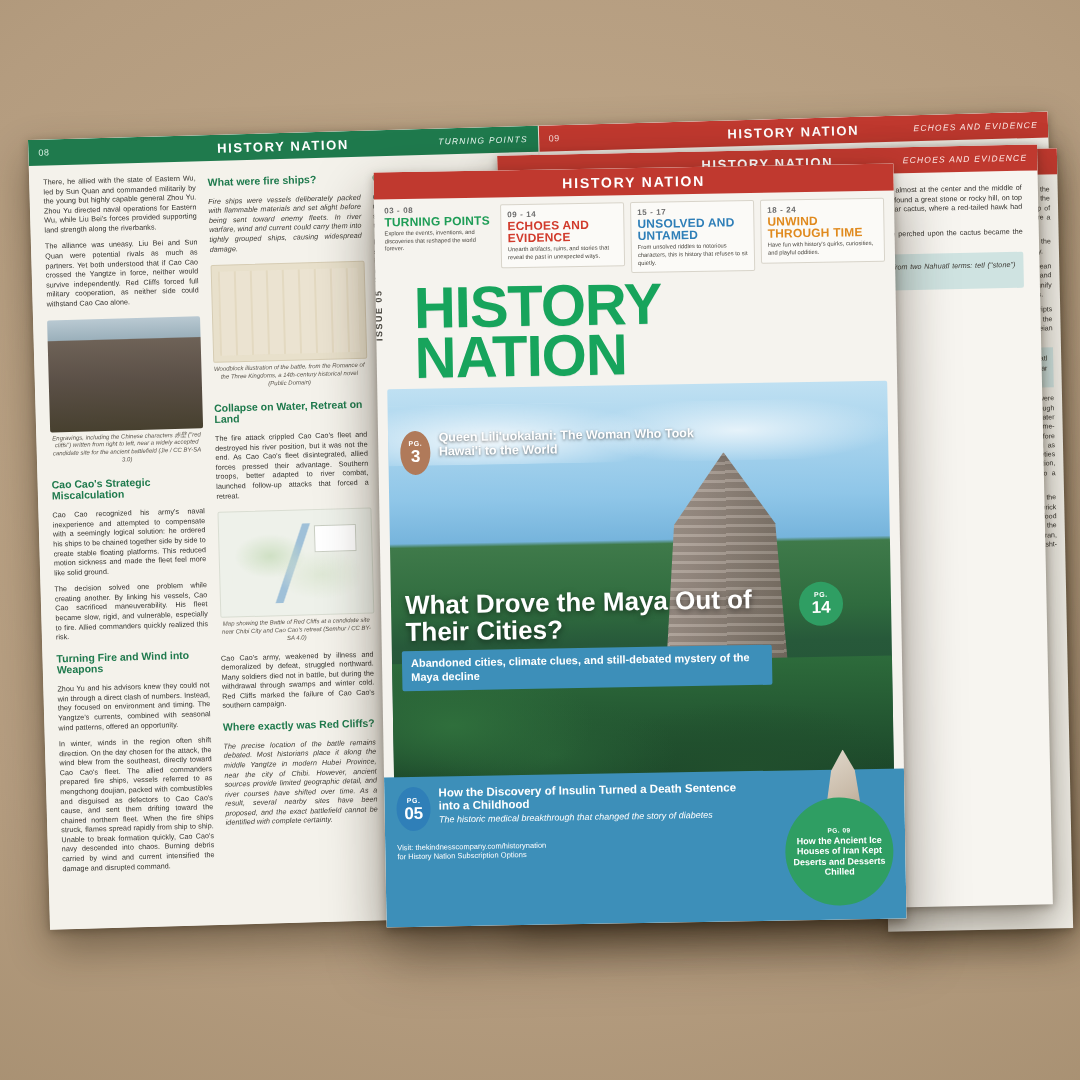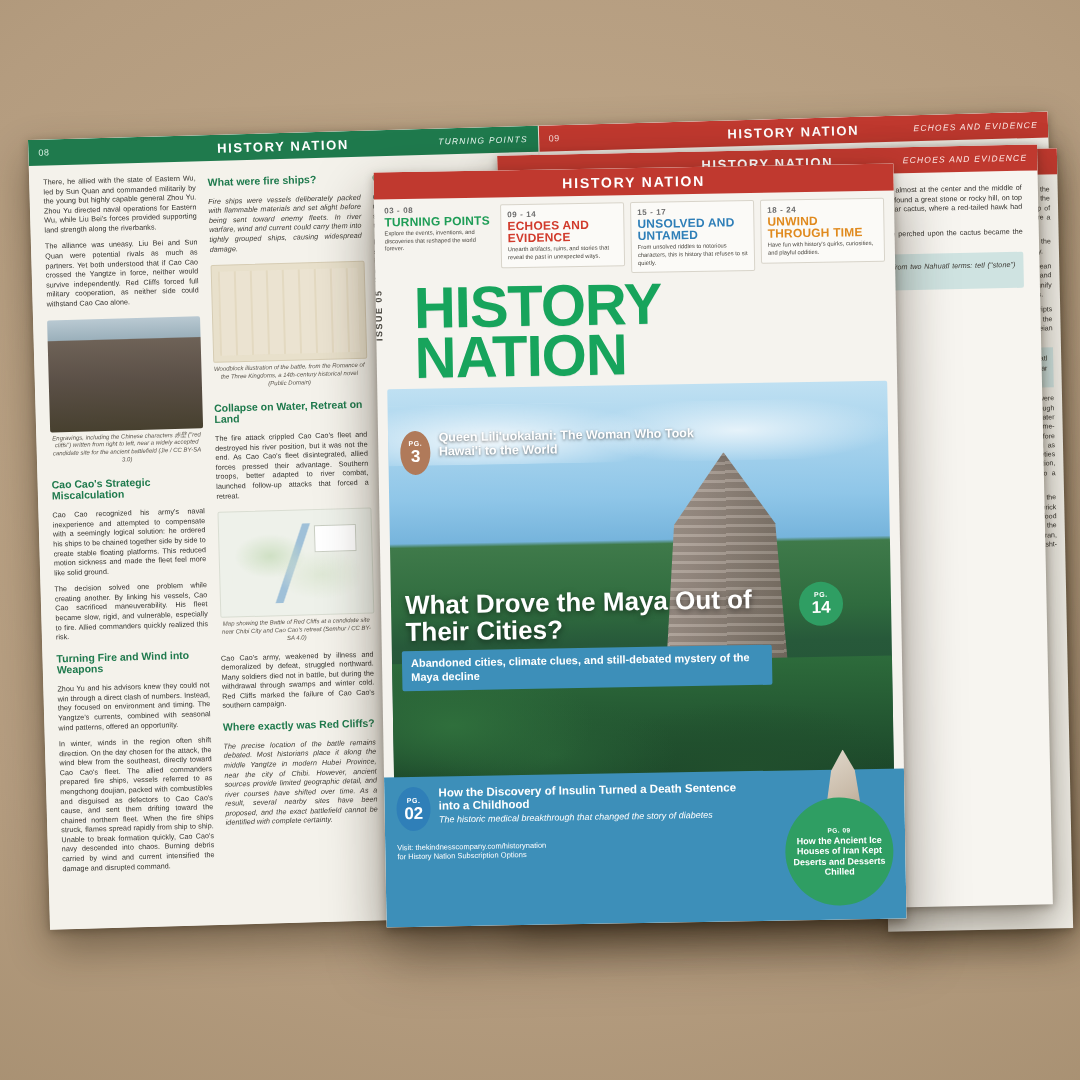--- a/index.html
+++ b/index.html
@@ -424,21 +424,21 @@
       <span class="pc">PG.</span>
       <span class="num">14</span>
     </div>
   </div>
 
   <div class="cover-bottom">
     <div class="pot"></div>
     <div class="insulin">
       <div class="pc-badge blue">
         <span class="pc">PG.</span>
-        <span class="num">02</span>
+        <span class="num">05</span>
       </div>
       <div>
         <div class="ih">How the Discovery of Insulin Turned a Death Sentence into a Childhood</div>
         <div class="ib">The historic medical breakthrough that changed the story of diabetes</div>
       </div>
     </div>
     <div class="visit">
       <b>Visit:</b>
       <span>thekindnesscompany.com/historynation</span><br>
       <span>for History Nation Subscription Options</span>

